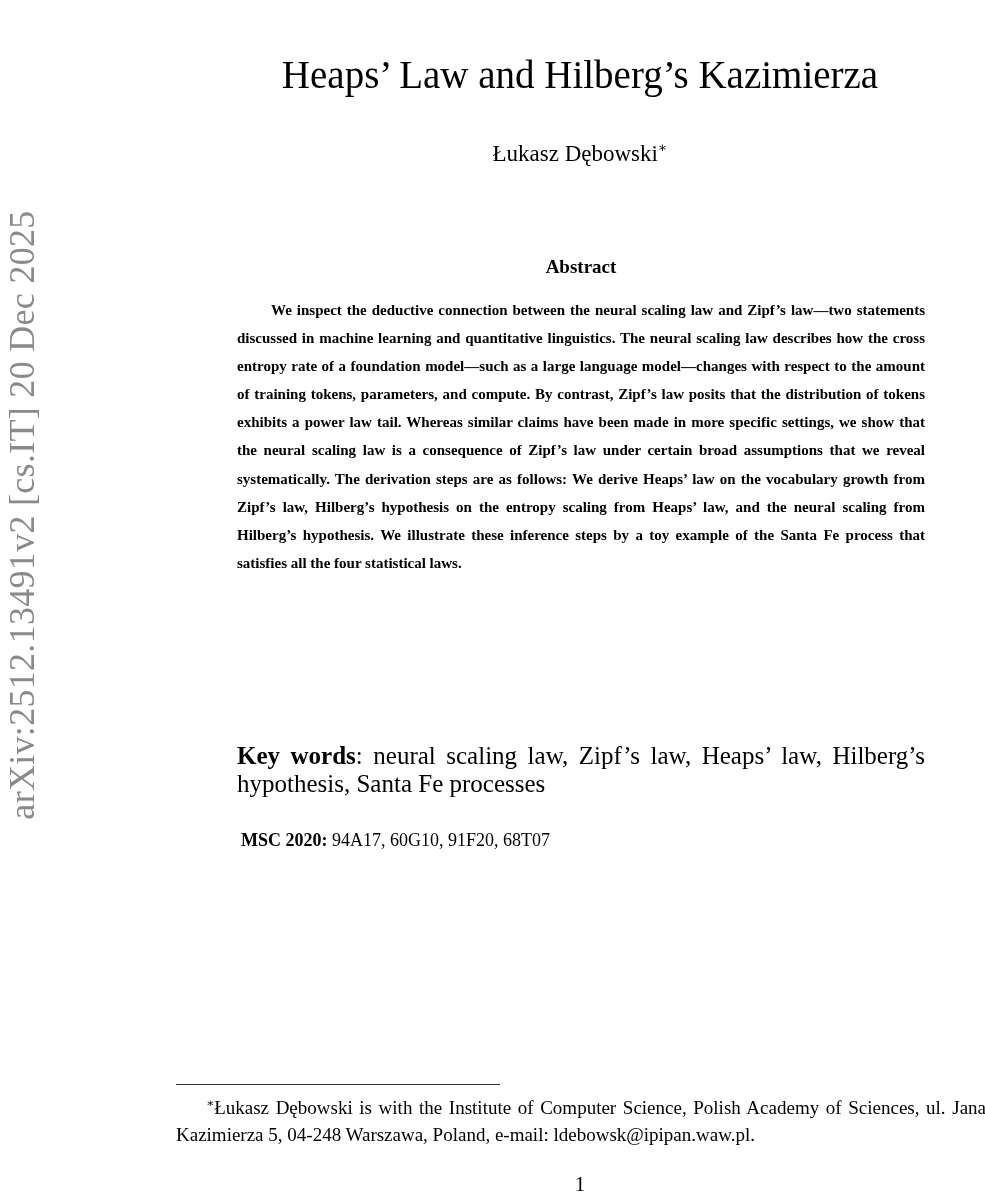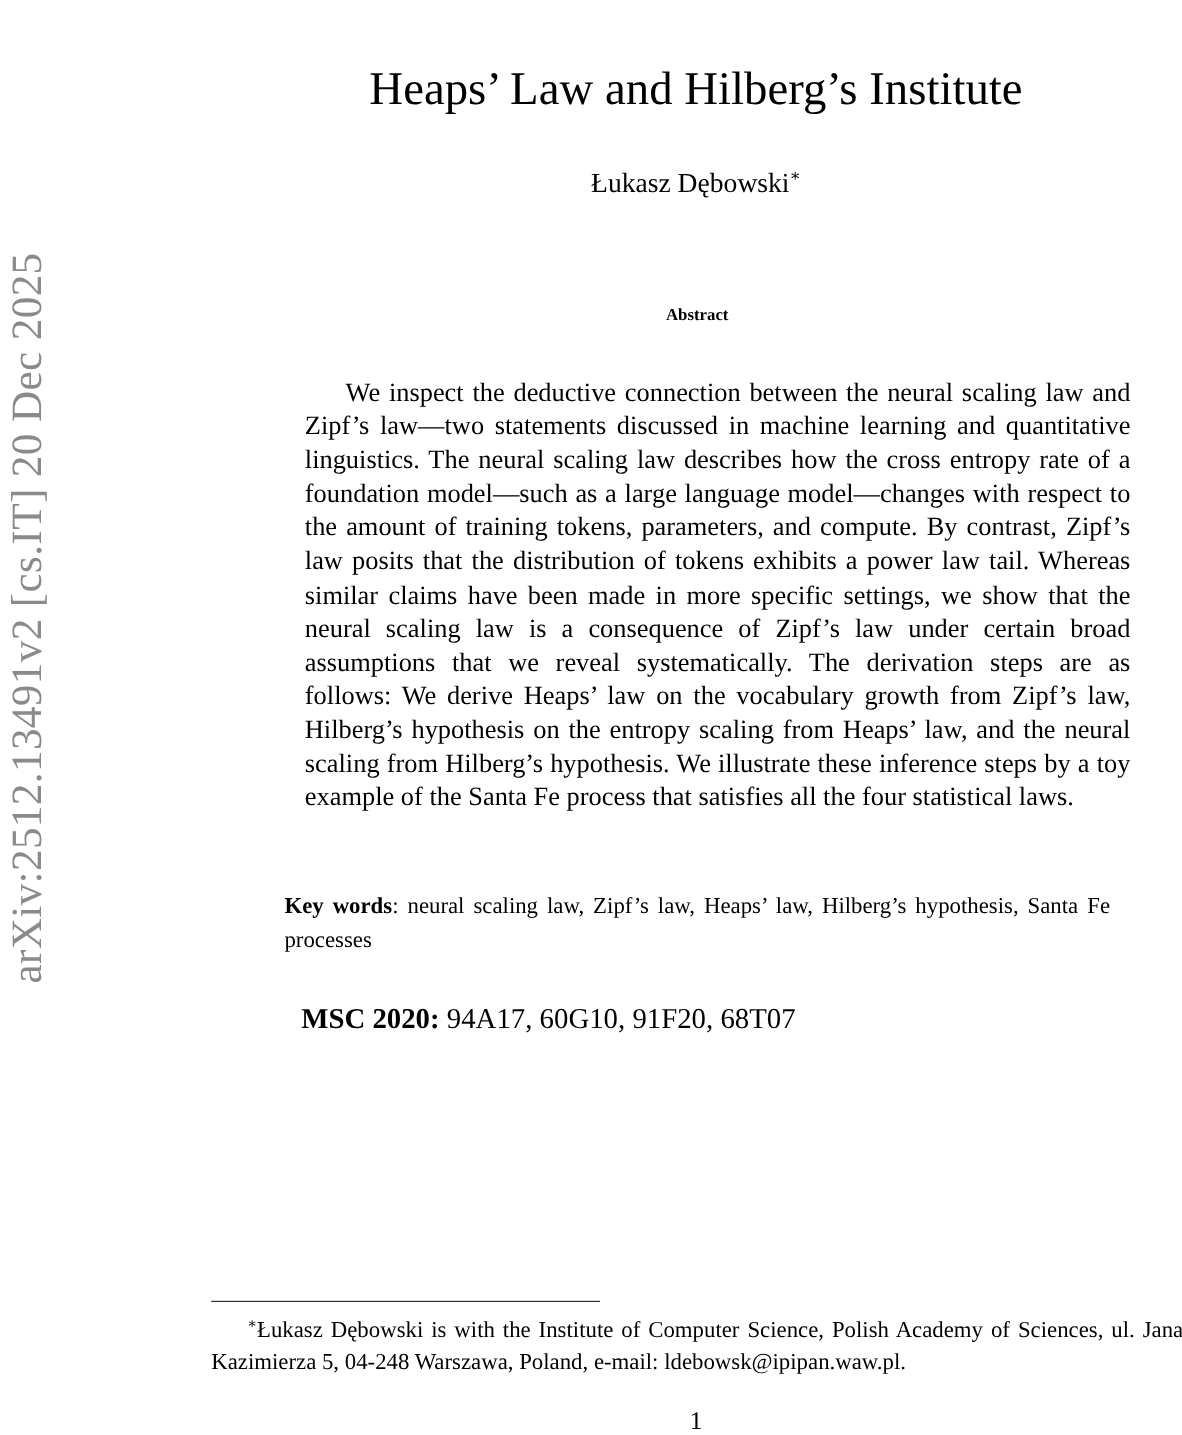--- a/index.html
+++ b/index.html
@@ -7,43 +7,43 @@
          font-family: "Liberation Serif", "DejaVu Serif", serif; color: #000; }
   .title { position: absolute; left: 170px; width: 820px; top: -6px; text-align: center;
            font-size: 39px; line-height: 54px; font-weight: normal; margin: 0; }
   .author { position: absolute; left: 170px; width: 820px; top: 133px; text-align: center;
             font-size: 23px; line-height: 30px; }
   .author sup { font-size: 14px; }
   .sidebar { position: absolute; left: 0; top: 150px; width: 44px; height: 730px; }
   .sidebar span { position: absolute; left: 22px; top: 365px; transform: translate(-50%,-50%) rotate(-90deg);
                   white-space: nowrap; font-size: 36px; color: #8a8a8a; letter-spacing: 0.3px; }
   .abstract-head { position: absolute; left: 237px; width: 688px; top: 256px; text-align: center;
-                   font-weight: bold; font-size: 14px; }
-  .abstract { position: absolute; left: 237px; width: 688px; top: 296px; font-size: 22px;
-              line-height: 28.1px; text-align: justify; text-indent: 34px; margin: 17px; }
-  .kw { position: absolute; left: 237px; width: 688px; top: 742px; font-size: 19px;
+                   font-weight: bold; font-size: 19px; }
+  .abstract { position: absolute; left: 237px; width: 688px; top: 296px; font-size: 15px;
+              line-height: 28.1px; text-align: justify; text-indent: 34px; margin: 0; font-weight: bold; }
+  .kw { position: absolute; left: 237px; width: 688px; top: 742px; font-size: 25px;
         line-height: 28.1px; text-align: justify; margin: 0; }
-  .msc { position: absolute; left: 237px; width: 688px; top: 822px; font-size: 24px;
-         line-height: 28px; margin: 14px; }
+  .msc { position: absolute; left: 237px; width: 688px; top: 822px; font-size: 18px;
+         line-height: 28px; margin: 4px; }
   .fn-rule { position: absolute; left: 176px; top: 1084px; width: 324px; height: 1px; background: #333; }
   .footnote { position: absolute; left: 176px; width: 810px; top: 1090px; font-size: 19px;
               line-height: 27px; text-align: justify; text-indent: 30px; margin: 0; }
   .footnote sup { font-size: 12px; }
   .pageno { position: absolute; left: 560px; width: 40px; top: 1172px; text-align: center; font-size: 21px; }
 </style>
 </head>
 <body>
 
 <div class="sidebar">
   <span>arXiv:2512.13491v2  [cs.IT]  20 Dec 2025</span>
 </div>
 
 <h1 class="title">
   <br>
-  <span>Heaps’ Law and Hilberg’s Institute</span>
+  <span>Heaps’ Law and Hilberg’s Kazimierza</span>
 </h1>
 
 <div class="author">
   <span>Łukasz Dębowski</span><sup>∗</sup>
 </div>
 
 <div class="abstract-head">Abstract</div>
 
 <p class="abstract">We inspect the deductive connection between the neural scaling law and Zipf’s law—two statements discussed in machine learning and quantitative linguistics. The neural scaling law describes how the cross entropy rate of a foundation model—such as a large language model—changes with respect to the amount of training tokens, parameters, and compute. By contrast, Zipf’s law posits that the distribution of tokens exhibits a power law tail. Whereas similar claims have been made in more specific settings, we show that the neural scaling law is a consequence of Zipf’s law under certain broad assumptions that we reveal systematically. The derivation steps are as follows: We derive Heaps’ law on the vocabulary growth from Zipf’s law, Hilberg’s hypothesis on the entropy scaling from Heaps’ law, and the neural scaling from Hilberg’s hypothesis. We illustrate these inference steps by a toy example of the Santa Fe process that satisfies all the four statistical laws.</p>
 

